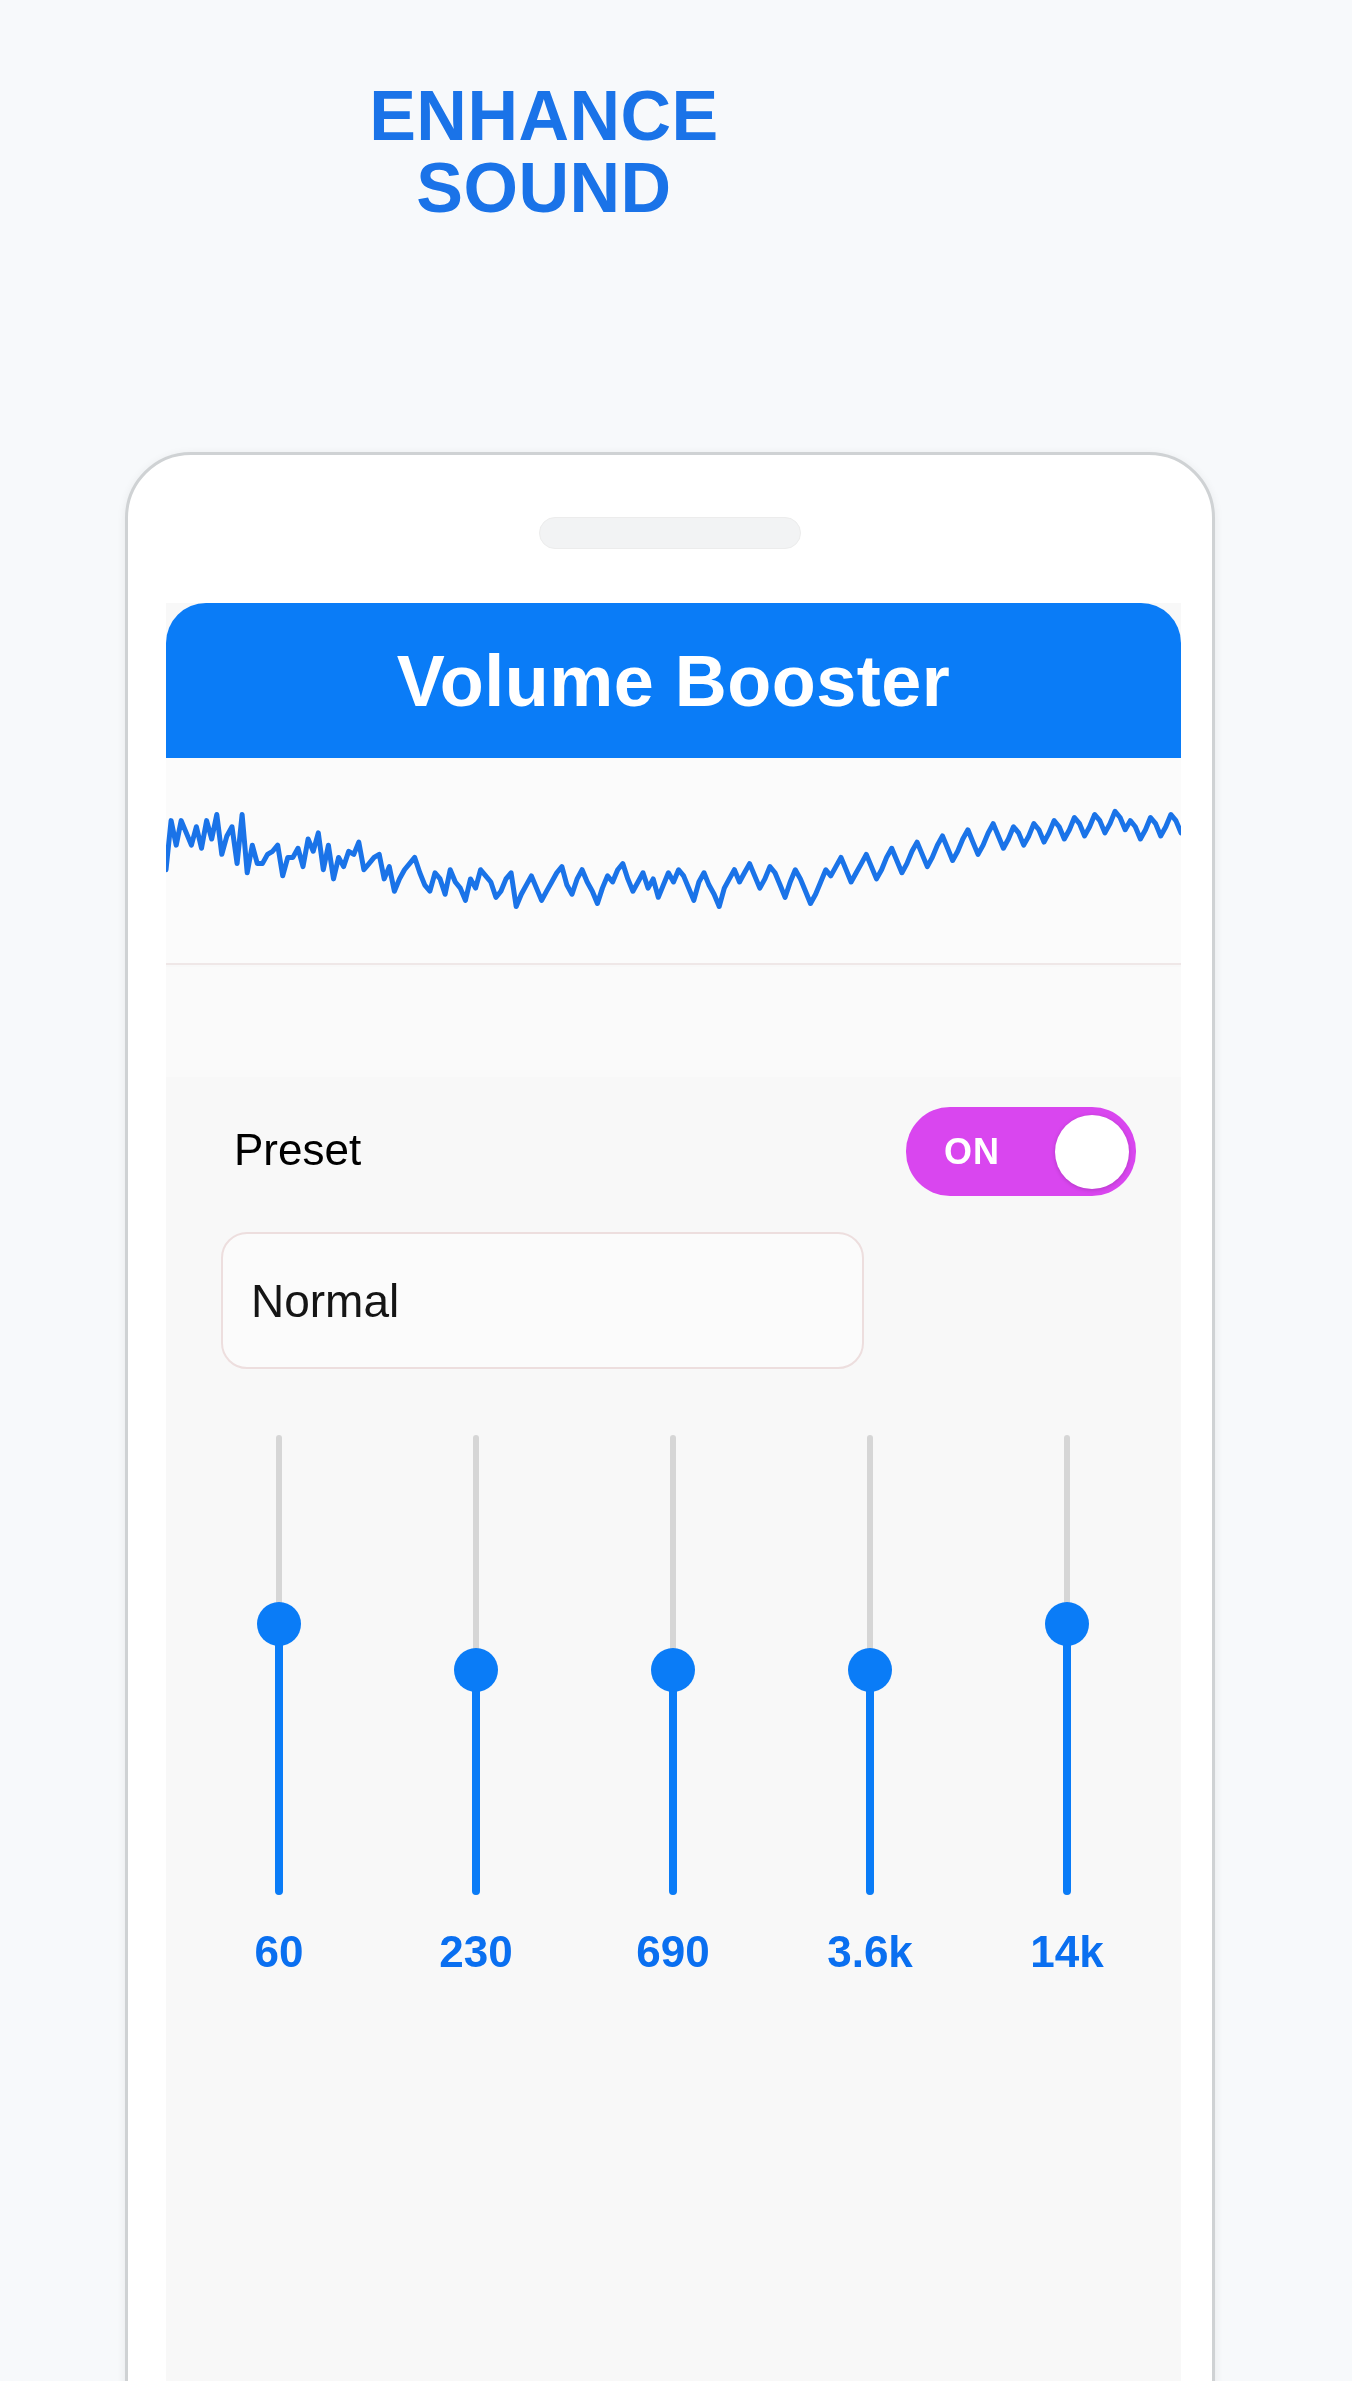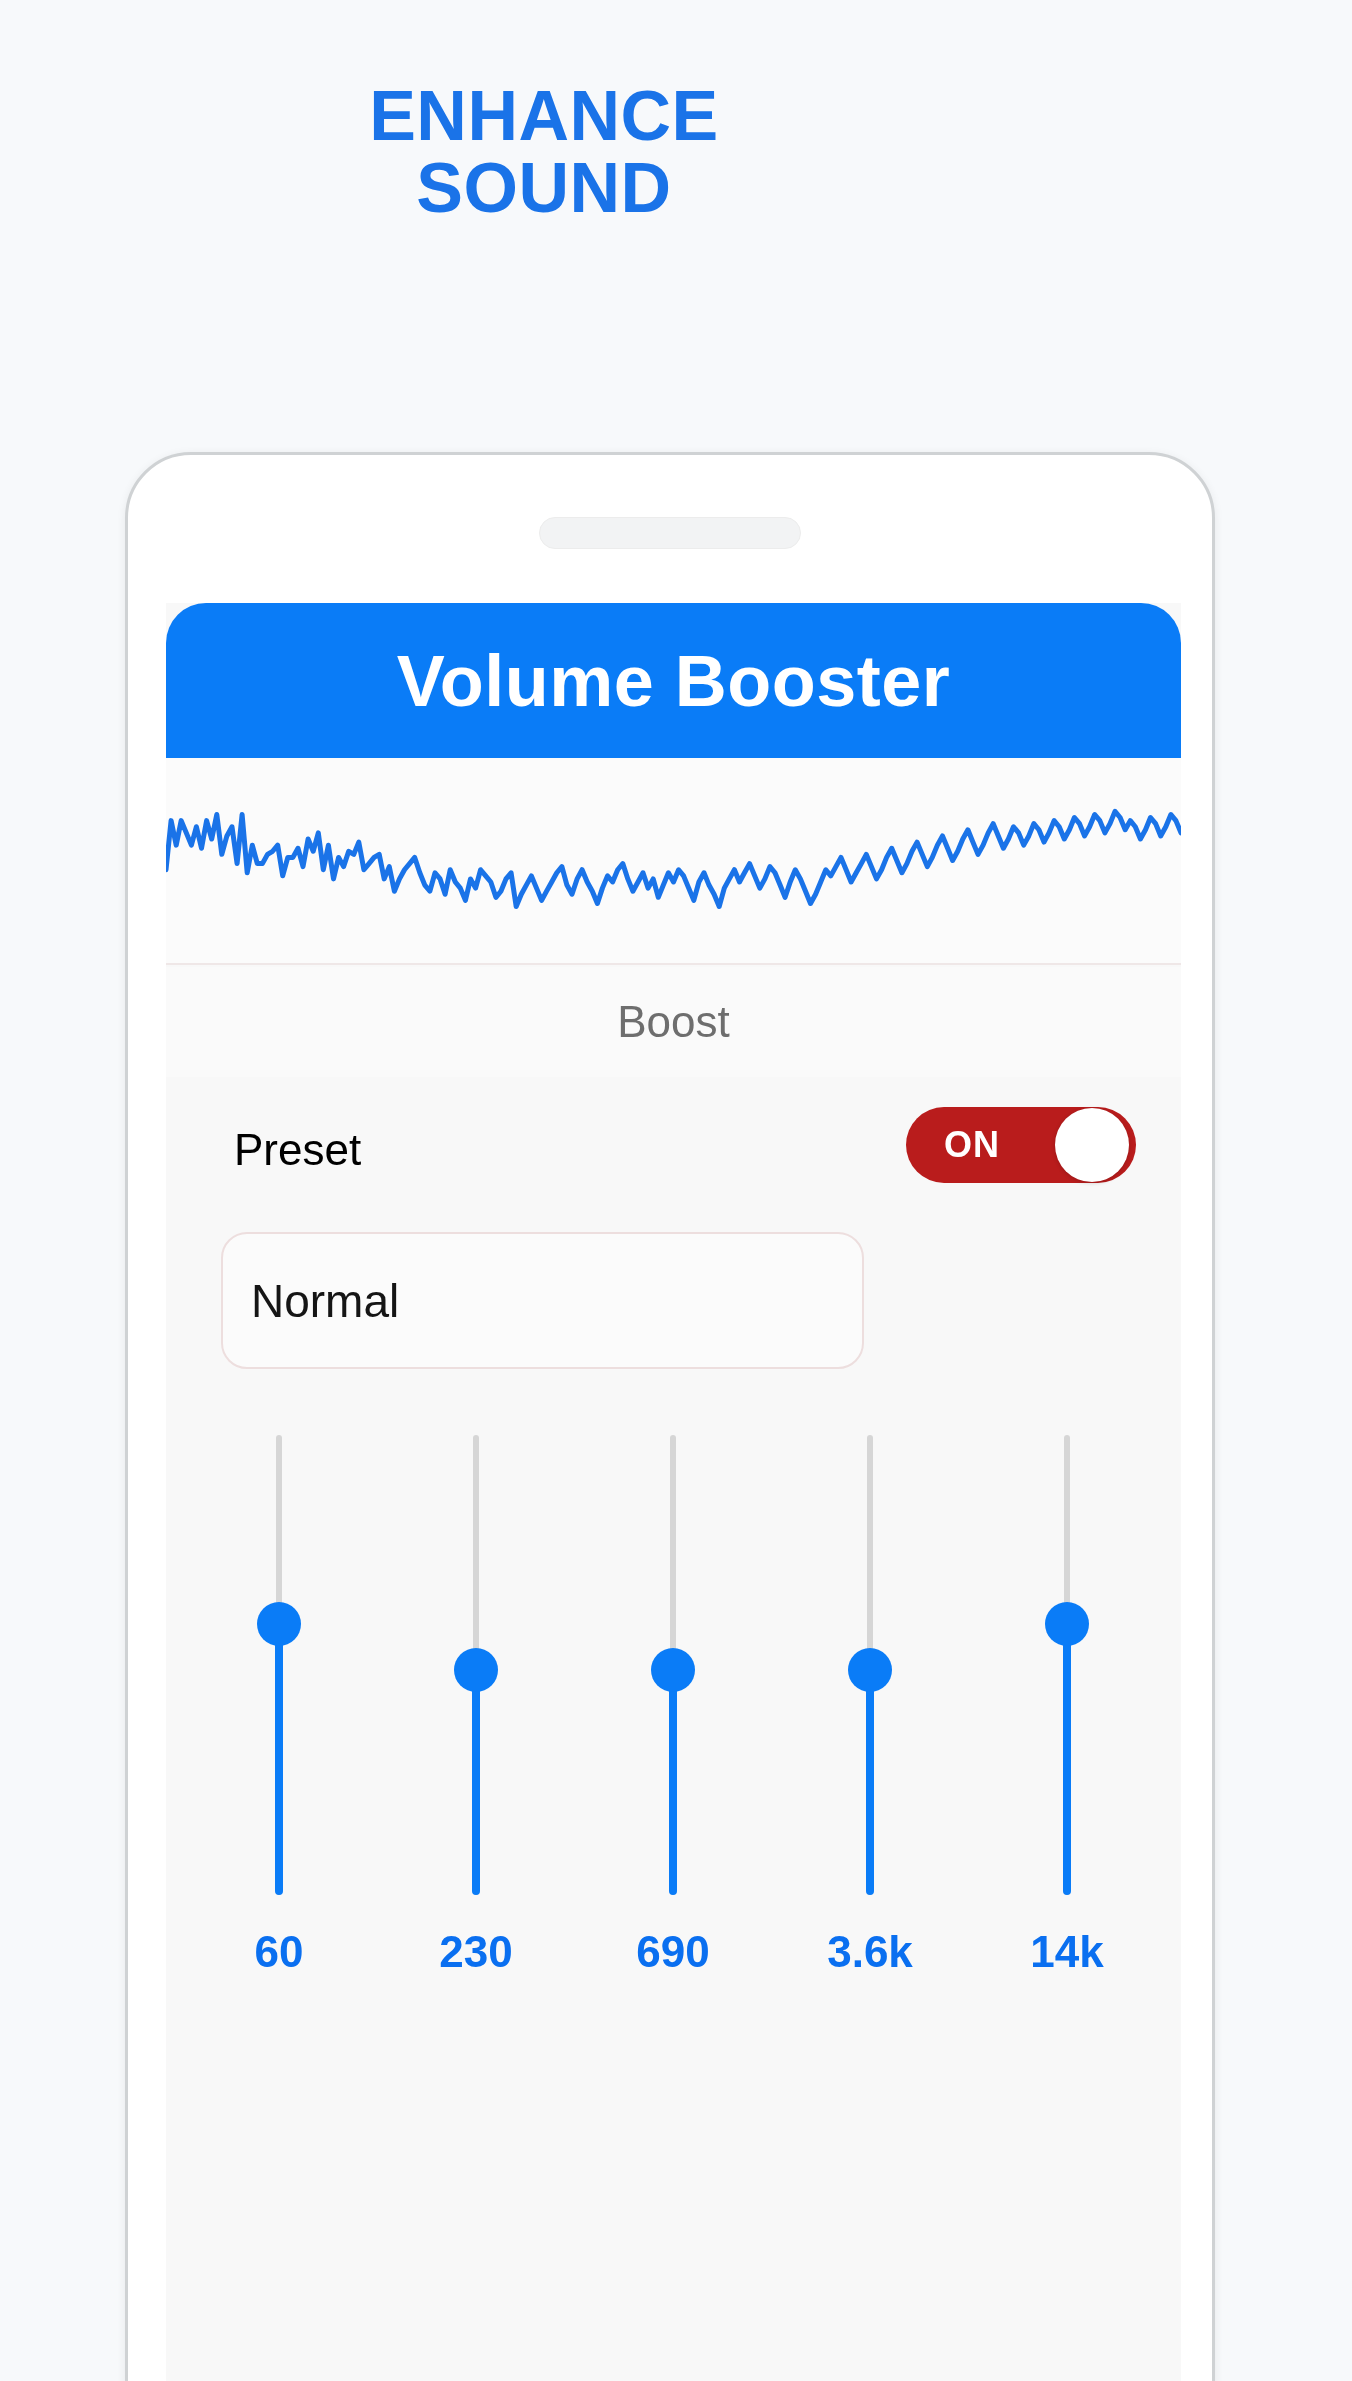--- a/index.html
+++ b/index.html
@@ -105,23 +105,23 @@
 
   .preset-row {
     position:absolute; left:0; top:0; width:1015px; height:150px;
   }
   .preset-label {
     position:absolute; left:68px; top:48px;
     font-size:44px; color:#000000;
   }
   .toggle {
     position:absolute; right:45px; top:30px;
-    width:230px; height:76px;
+    width:230px; height:89px;
     border-radius:44px;
-    background:#b91c1c;
+    background:#d946ef;
     display:flex; align-items:center;
     cursor:pointer;
   }
   .toggle-text {
     position:absolute; left:38px;
     color:#ffffff; font-size:36px; font-weight:bold; letter-spacing:1px;
   }
   .toggle-knob {
     position:absolute; right:7px;
     width:74px; height:74px; border-radius:50%;
@@ -193,23 +193,20 @@
         <div class="appbar-title">Volume Booster</div>
       </div>
 
       <div class="wave-panel">
         <svg viewBox="0 0 1015 207" preserveAspectRatio="none">
           <polyline id="wavepath" fill="none" stroke="#1a73e8" stroke-width="5" stroke-linejoin="round" stroke-linecap="round" points="0.0,112.8 5.1,63.2 10.2,88.0 15.2,63.2 20.3,75.6 25.4,88.0 30.4,69.4 35.5,91.1 40.6,63.2 45.7,81.8 50.8,57.0 55.8,97.3 60.9,78.7 66.0,69.4 71.1,106.6 76.1,57.0 81.2,115.9 86.3,88.0 91.3,106.6 96.4,106.6 101.5,97.3 106.6,94.2 111.7,88.0 116.7,119.0 121.8,100.4 126.9,100.4 132.0,91.1 137.0,109.7 142.1,81.8 147.2,94.2 152.3,75.6 157.3,112.8 162.4,88.0 167.5,122.1 172.6,100.4 177.6,109.7 182.7,94.2 187.8,97.3 192.8,84.9 197.9,112.8 203.0,106.6 208.1,100.4 213.2,97.3 218.2,122.1 223.3,109.7 228.4,134.5 233.5,122.1 238.5,112.8 243.6,106.6 248.7,100.4 253.8,115.9 258.8,128.3 263.9,134.5 269.0,115.9 274.1,122.1 279.1,137.6 284.2,112.8 289.3,125.2 294.3,131.4 299.4,143.8 304.5,122.1 309.6,131.4 314.6,112.8 319.7,119.0 324.8,125.2 329.9,140.7 334.9,134.5 340.0,122.1 345.1,115.9 350.2,150.0 355.3,137.6 360.3,128.3 365.4,119.0 370.5,131.4 375.6,143.8 380.6,134.5 385.7,125.2 390.8,115.9 395.9,109.7 400.9,128.3 406.0,137.6 411.1,122.1 416.1,112.8 421.2,125.2 426.3,134.5 431.4,146.9 436.4,131.4 441.5,119.0 446.6,125.2 451.7,112.8 456.8,106.6 461.8,122.1 466.9,134.5 472.0,125.2 477.0,115.9 482.1,131.4 487.2,122.1 492.3,140.7 497.3,128.3 502.4,115.9 507.5,125.2 512.6,112.8 517.6,119.0 522.7,131.4 527.8,143.8 532.9,125.2 538.0,115.9 543.0,128.3 548.1,137.6 553.2,150.0 558.3,131.4 563.3,122.1 568.4,112.8 573.5,125.2 578.5,115.9 583.6,106.6 588.7,119.0 593.8,131.4 598.9,122.1 603.9,109.7 609.0,115.9 614.1,128.3 619.1,140.7 624.2,125.2 629.3,112.8 634.4,122.1 639.5,134.5 644.5,146.9 649.6,137.6 654.7,125.2 659.8,112.8 664.8,119.0 669.9,109.7 675.0,100.4 680.1,112.8 685.1,125.2 690.2,115.9 695.3,106.6 700.3,97.3 705.4,109.7 710.5,122.1 715.6,112.8 720.6,100.4 725.7,91.1 730.8,103.5 735.9,115.9 740.9,106.6 746.0,94.2 751.1,84.9 756.2,97.3 761.3,109.7 766.3,100.4 771.4,88.0 776.5,78.7 781.6,91.1 786.6,103.5 791.7,94.2 796.8,81.8 801.9,72.5 806.9,84.9 812.0,97.3 817.1,88.0 822.2,75.6 827.2,66.3 832.3,78.7 837.4,91.1 842.4,81.8 847.5,69.4 852.6,75.6 857.7,88.0 862.8,78.7 867.8,66.3 872.9,72.5 878.0,84.9 883.0,75.6 888.1,63.2 893.2,69.4 898.3,81.8 903.4,72.5 908.4,60.1 913.5,66.3 918.6,78.7 923.6,69.4 928.7,57.0 933.8,63.2 938.9,75.6 944.0,66.3 949.0,53.9 954.1,60.1 959.2,72.5 964.3,63.2 969.3,69.4 974.4,81.8 979.5,72.5 984.5,60.1 989.6,66.3 994.7,78.7 999.8,69.4 1004.9,57.0 1009.9,63.2 1015.0,75.6"></polyline>
         </svg>
       </div>
 
       <div class="tabs">
-        <div class="tab">
-          <span>Boost</span>
-        </div>
       </div>
 
       <div class="content">
 
         <div class="preset-row">
           <div class="preset-label">Preset</div>
           <div class="toggle">
             <span class="toggle-text">ON</span>
             <span class="toggle-knob"></span>
           </div>

